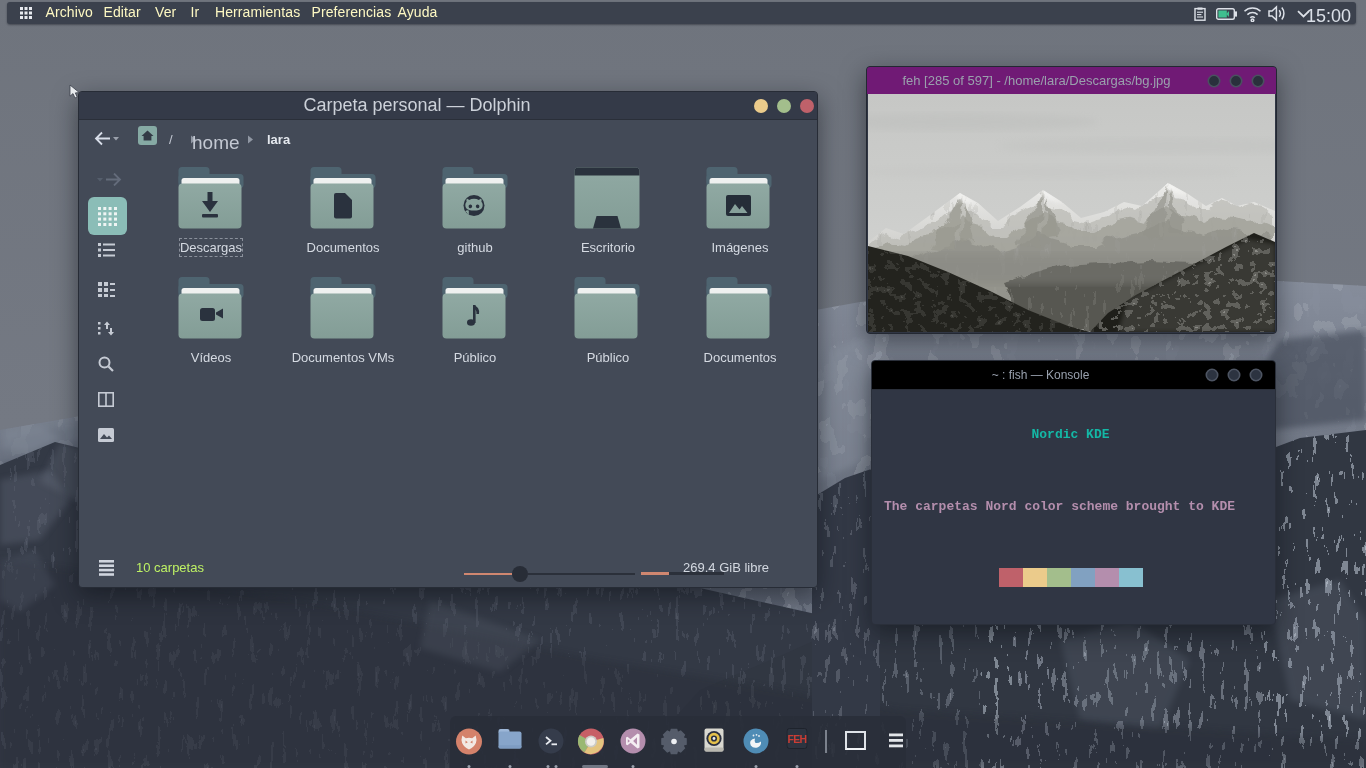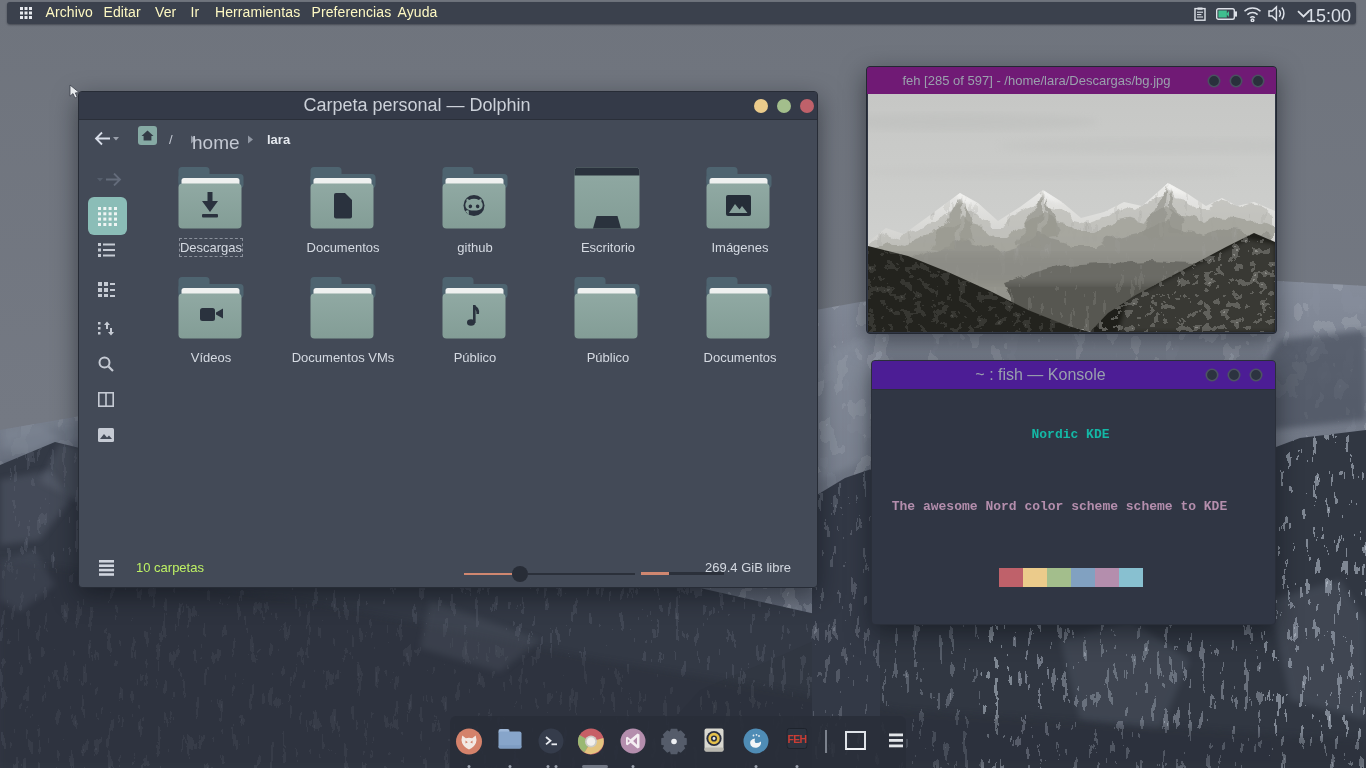--- a/index.html
+++ b/index.html
@@ -15,21 +15,21 @@
 #dolphin{left:78px;top:91px;width:740px;height:497px;background:#434a57;border:1px solid #272c36;z-index:6}
 #dolphin .tbar{height:27px;box-shadow:0 1px 0 #2a2f39;background:#343a48;border-radius:3px 3px 0 0;font-size:18px;color:#ccd1d9}
 .wbtn{position:absolute;border-radius:50%;width:14px;height:14px;top:7px}
 #dolphin .content{position:absolute;left:0;top:27px;right:0;bottom:0}
 .icolabel{position:absolute;font-size:13px;color:#d5dae2;text-align:center;white-space:nowrap;transform:translateX(-50%)}
 
 #feh{left:866px;top:66px;width:411px;height:268px;background:#303644;border:1px solid #232832;z-index:6}
 #feh .tbar{height:27px;background:#701a75;border-radius:3px 3px 0 0;font-size:13px;color:#9aa1ad}
 
 #konsole{left:871px;top:360px;width:405px;height:265px;background:#303644;border:1px solid #2a2f3a;z-index:6}
-#konsole .tbar{height:28px;box-shadow:0 1px 0 #2b303b;background:#4c1d95;border-radius:3px 3px 0 0;font-size:16px;color:#98a0ad}
+#konsole .tbar{height:28px;box-shadow:0 1px 0 #2b303b;background:#000000;border-radius:3px 3px 0 0;font-size:12px;color:#98a0ad}
 .kline{position:absolute;width:100%;text-align:center;font-family:"Liberation Mono",monospace;font-weight:bold;font-size:13px}
 
 #dock{position:absolute;left:450px;top:716px;width:456px;height:52px;background:rgba(41,46,57,.88);border-radius:6px 6px 0 0;z-index:8}
 .dicon{position:absolute;top:12px;transform:translateX(-50%)}
 .dot{position:absolute;width:3px;height:3px;border-radius:50%;background:#9ba1ad;top:48.5px;transform:translateX(-50%)}
 </style></head>
 <body>
 <svg id="wall" width="1366" height="768" viewBox="0 0 1366 768">
 <defs>
 <linearGradient id="wsky" x1="0" y1="0" x2="0" y2="1">
@@ -352,21 +352,21 @@
           <rect x="0" y="8.8" width="15" height="2.6"></rect>
           <rect x="0" y="13.2" width="15" height="2.6"></rect>
         </g>
       </svg>
     <span class="abs" style="left:57px;top:441px;font-size:13px;color:#bef264">10 carpetas</span>
     <div class="abs" style="left:385px;top:454px;width:48px;height:2px;background:#d08770"></div>
     <div class="abs" style="left:449px;top:454px;width:107px;height:2px;background:#2b303a"></div>
     <div class="abs" style="left:433px;top:447px;width:16px;height:16px;border-radius:50%;background:#282d37"></div>
     <div class="abs" style="left:562px;top:453px;width:28px;height:3px;background:#d08770"></div>
     <div class="abs" style="left:590px;top:453px;width:55px;height:3px;background:#2b303a"></div>
-    <span class="abs" style="left:604px;top:441px;width:130px;text-align:center;font-size:13px;color:#d3d8e0;white-space:nowrap">269.4 GiB libre</span>
+    <span class="abs" style="left:604px;top:441px;width:130px;text-align:left;font-size:13px;color:#d3d8e0;white-space:nowrap">269.4 GiB libre</span>
   </div>
 </div>
 
 <div id="feh" class="win">
   <div class="tbar" style="padding-right:70px">
       <span>feh [285 of 597] - /home/lara/Descargas/bg.jpg</span>
     </div>
   <svg class="abs" style="right:9px;top:7px" width="60" height="14" viewBox="0 0 60 14" fill="#2a303c" stroke="#4a5160" stroke-width="1.6">
       <circle cx="7" cy="7" r="5.7"></circle>
       <circle cx="29" cy="7" r="5.7"></circle>
@@ -448,21 +448,21 @@
 <div id="konsole" class="win">
   <div class="tbar" style="padding-right:66px">
       <span>~ : fish — Konsole</span>
     </div>
   <svg class="abs" style="right:10px;top:7px" width="60" height="14" viewBox="0 0 60 14" fill="#2c3340" stroke="#4d5462" stroke-width="1.6">
       <circle cx="7" cy="7" r="5.7"></circle>
       <circle cx="29" cy="7" r="5.7"></circle>
       <circle cx="51" cy="7" r="5.7"></circle>
     </svg>
   <div class="kline" style="top:66px;color:#14b8a6;transform:translateX(-3px)">Nordic KDE</div>
-  <div class="kline" style="top:138px;color:#b48ead;transform:translateX(-14px)">The awesome Nord color scheme scheme to KDE</div>
+  <div class="kline" style="top:138px;color:#b48ead;transform:translateX(-14px)">The carpetas Nord color scheme brought to KDE</div>
   <div class="abs" style="left:127px;top:207px;width:144px;height:19px;display:flex">
     <div style="flex:1;background:#bf616a"></div>
       <div style="flex:1;background:#ebcb8b"></div>
       <div style="flex:1;background:#a3be8c"></div>
       <div style="flex:1;background:#81a1c1"></div>
       <div style="flex:1;background:#b48ead"></div>
       <div style="flex:1;background:#88c0d0"></div>
   </div>
 </div>
 

